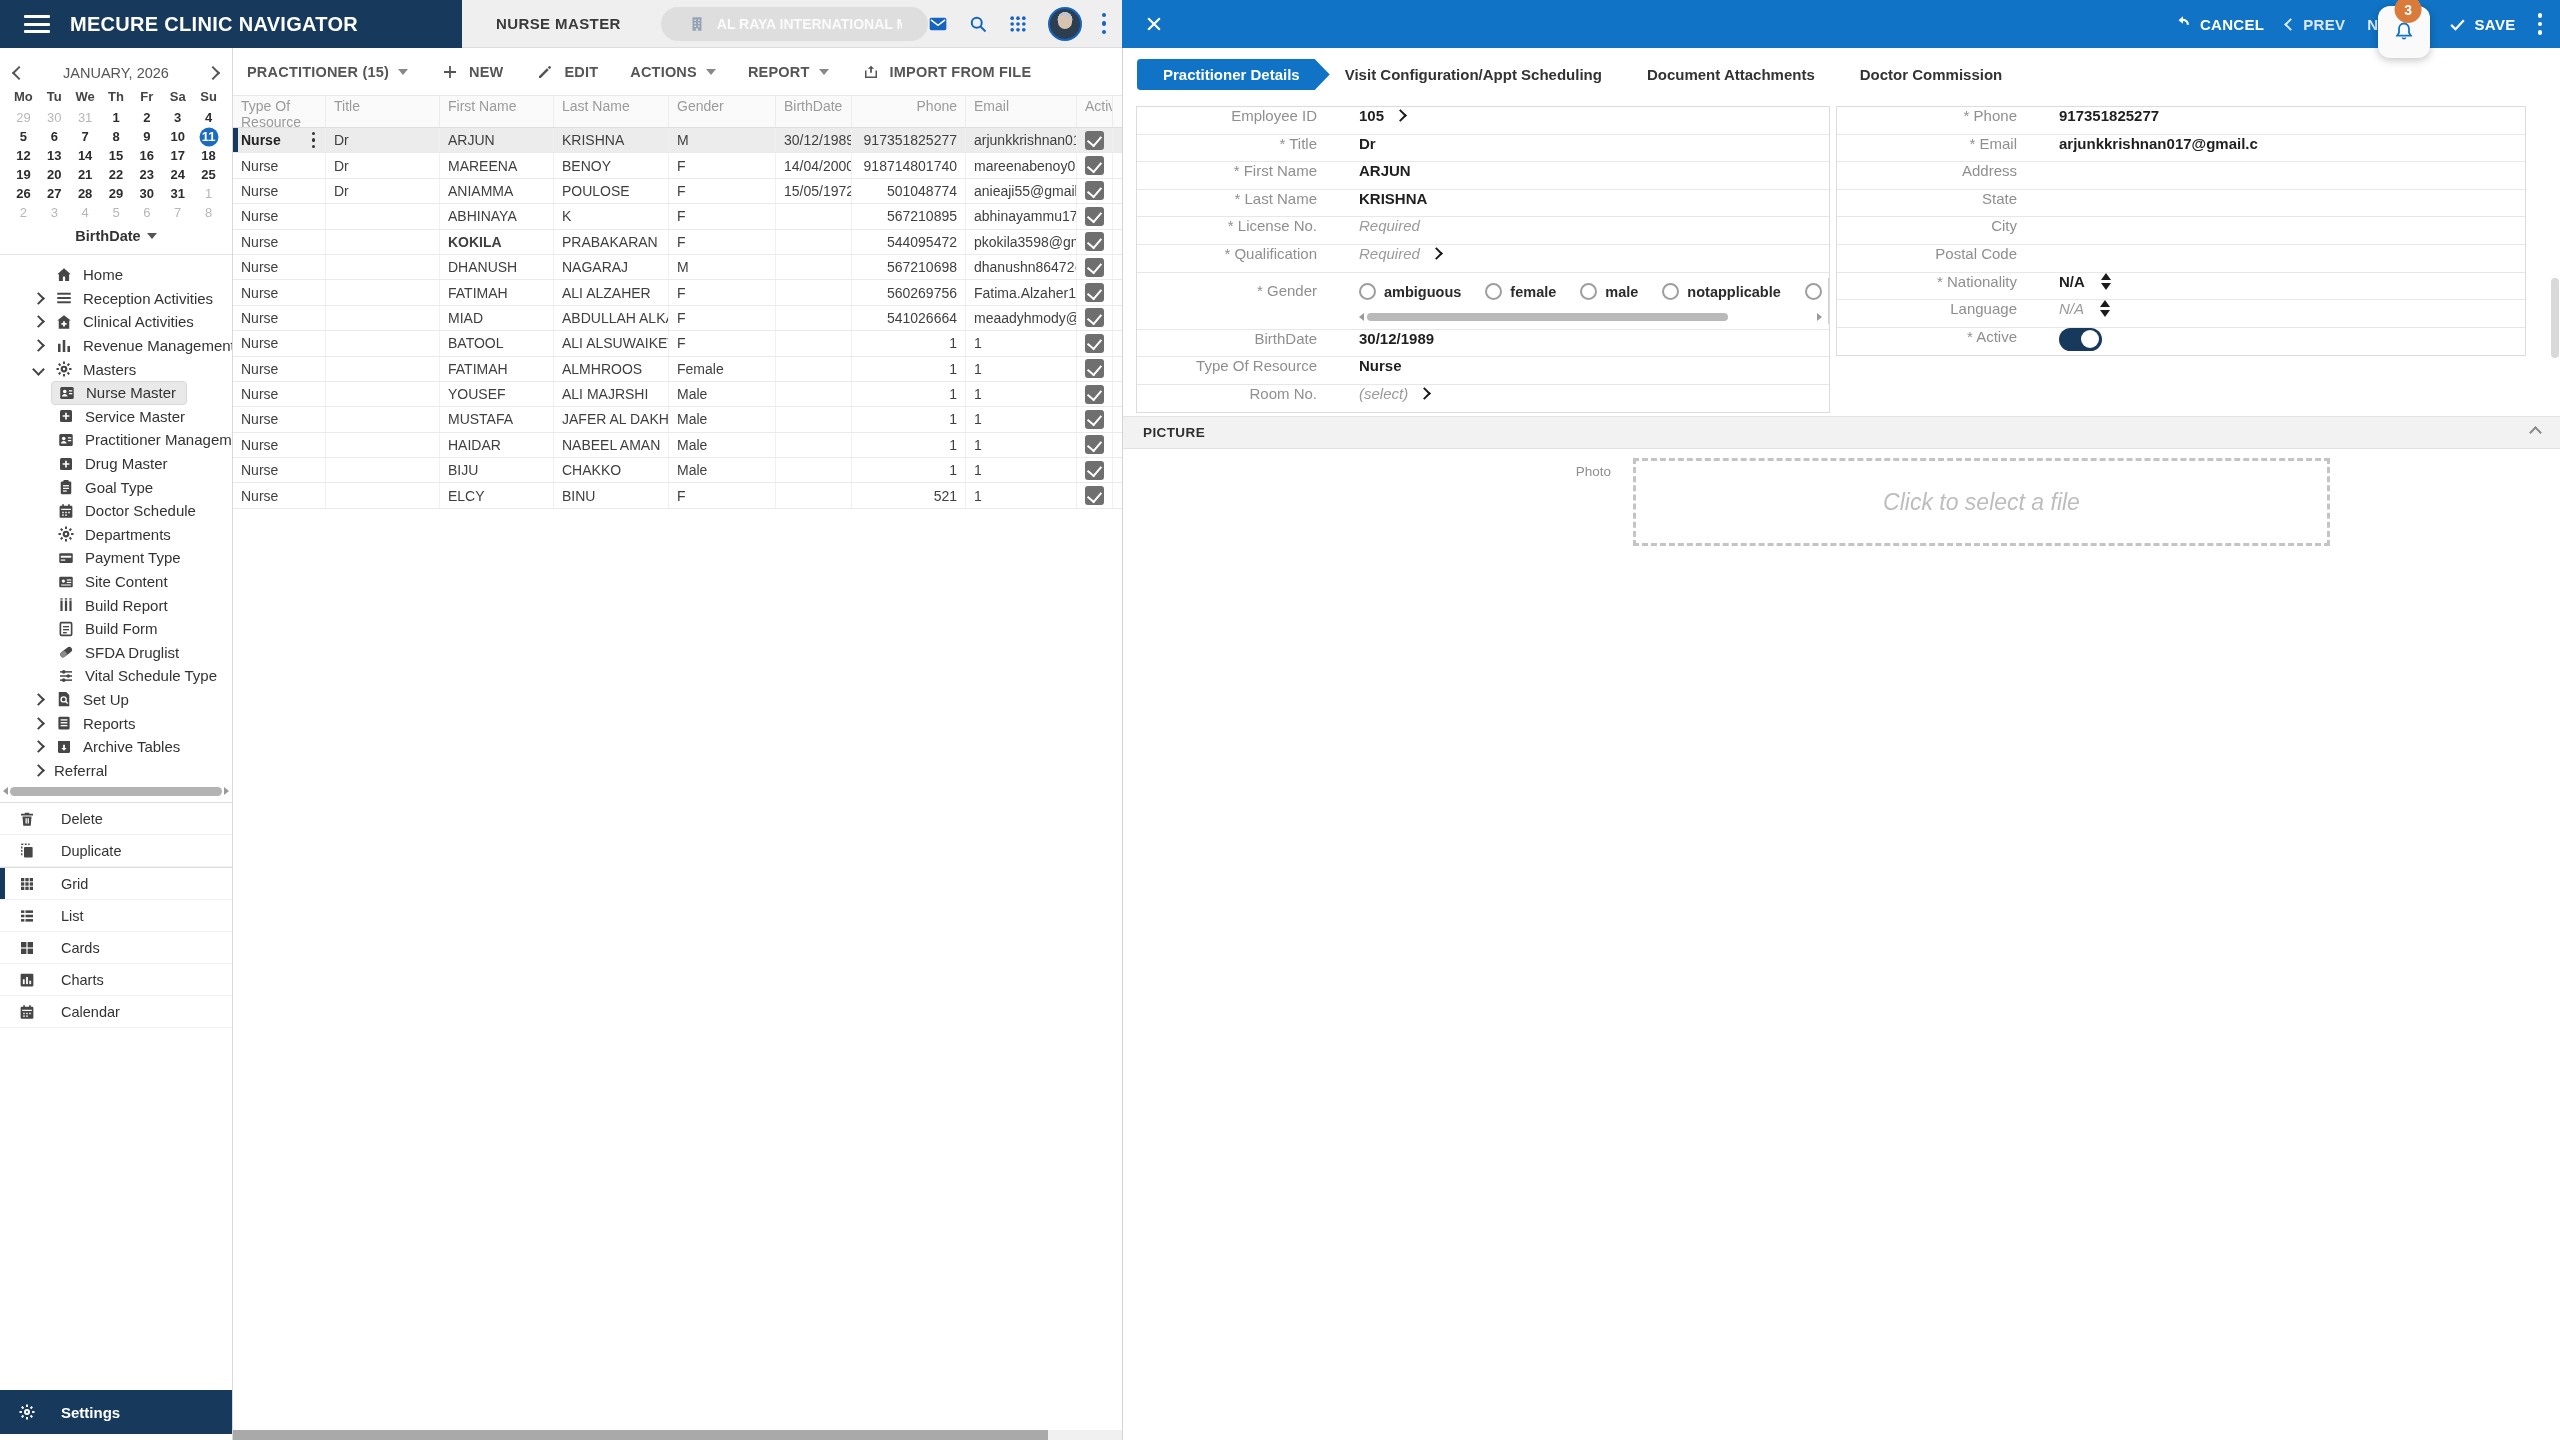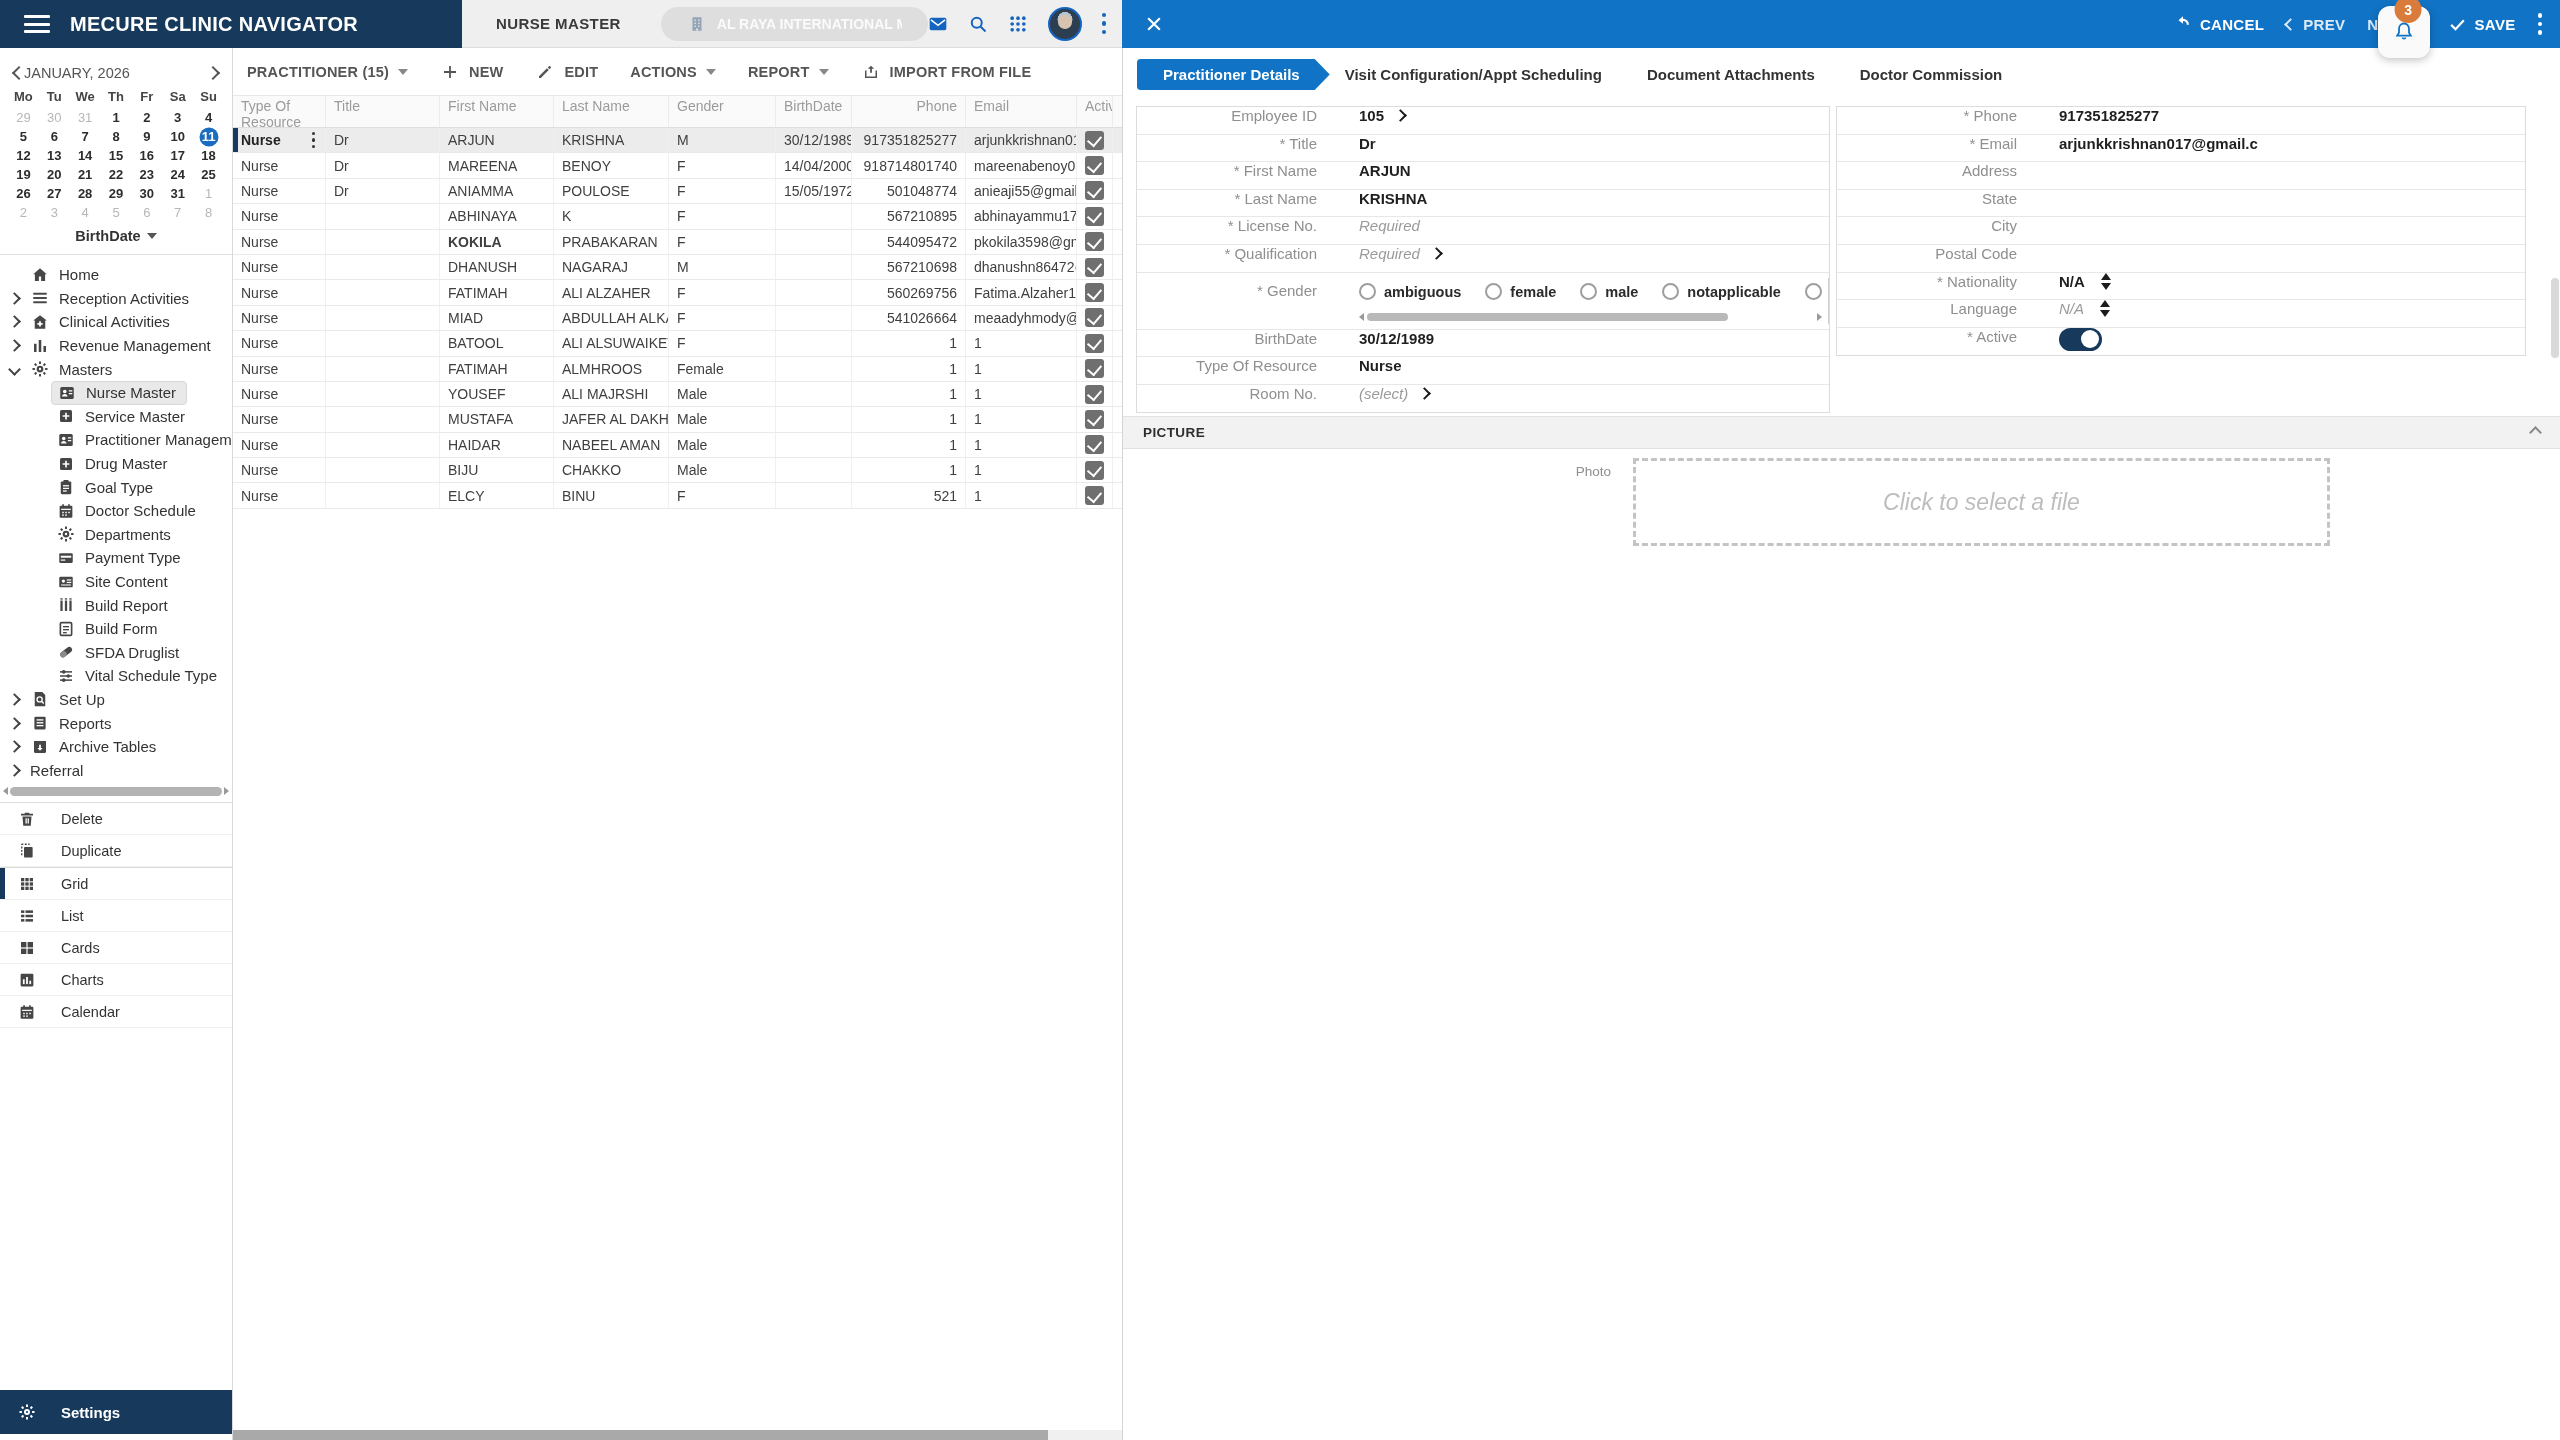--- a/index.html
+++ b/index.html
@@ -36,35 +36,35 @@
     box-shadow:0 2px 8px rgba(0,0,0,.25);display:flex;align-items:center;justify-content:center;z-index:5;cursor:pointer}
   .bellbadge{position:absolute;top:-10px;left:50%;transform:translateX(-35%);min-width:27px;height:27px;background:#d97b3a;
     border-radius:50%;color:#fff;font-size:14px;font-weight:700;display:flex;align-items:center;justify-content:center}
   .chev-l,.chev-r{width:9px;height:9px;border-top:2.6px solid #fff;border-right:2.6px solid #fff;display:inline-block}
   .chev-l{transform:rotate(-135deg)} .chev-r{transform:rotate(45deg)}
 
   
   .sidebar{position:absolute;left:0;top:48px;bottom:0;width:233px;background:#fff;border-right:1px solid #d9d9d9;overflow:hidden}
   .cal{padding-top:12px;border-bottom:1px solid #e3e3e3;padding-bottom:4px}
   .cal-head{display:flex;align-items:center;padding:0 14px;height:26px}
-  .cal-month{flex:1;color:#555;font-size:14.5px}
+  .cal-month{flex:1;text-align:center;color:#555;font-size:14.5px}
   .cal-arrow{width:10px;height:10px;border-top:2.2px solid #555;border-right:2.2px solid #555;cursor:pointer}
   .cal-arrow.prev{transform:rotate(-135deg)} .cal-arrow.next{transform:rotate(45deg)}
   .cal-days,.cal-week{display:grid;grid-template-columns:repeat(7,1fr);padding:0 8px}
   .cal-days div{text-align:center;font-size:13px;font-weight:700;color:#444;height:22px;line-height:22px}
   .cal-cell{text-align:center;font-size:13px;font-weight:700;color:#2d2d2d;height:19px;line-height:19px;cursor:pointer;position:relative}
   .cal-cell.out{color:#b7b7b7;font-weight:400}
   .cal-cell.sel{color:#fff}
   .cal-cell.sel::before{content:"";position:absolute;left:50%;top:50%;transform:translate(-50%,-50%);width:19px;height:19px;border-radius:50%;background:#1b6cc0;z-index:-1}
   .cal-cell.sel{z-index:0}
   .cal-filter{height:28px;display:flex;align-items:center;justify-content:center;gap:6px;font-size:14.5px;font-weight:600;color:#333;cursor:pointer}
   .caret-dn{width:0;height:0;border-left:5px solid transparent;border-right:5px solid transparent;border-top:6px solid #555}
 
   .nav{padding-top:8px}
-  .nav-item{height:23.6px;display:flex;align-items:center;padding-left:8px;gap:9px;font-size:15px;color:#333;cursor:pointer;white-space:nowrap}
+  .nav-item{height:23.6px;display:flex;align-items:center;padding-left:32px;gap:9px;font-size:15px;color:#333;cursor:pointer;white-space:nowrap}
   .nav-item .tw{width:13px;height:13px;flex-shrink:0;position:relative}
   .tw.r::after,.tw.d::after{content:"";position:absolute;left:2px;top:2px;width:7px;height:7px;border-top:2.2px solid #444;border-right:2.2px solid #444}
   .tw.r::after{transform:rotate(45deg)} .tw.d::after{transform:rotate(135deg)}
   .nav-item.child{padding-left:56px}
   .nav-item .hl{display:flex;align-items:center;gap:9px;background:#e9e9e9;border:1px solid #d8d8d8;border-radius:4px;padding:1px 10px 1px 5px;margin-left:-5px}
   .icn{display:inline-flex;width:20px;height:20px;align-items:center;justify-content:center;flex-shrink:0}
   .icn svg{width:18px;height:18px}
   .icn.big svg{width:22px;height:22px}
 
   .views{position:absolute;left:0;right:0;top:736px}

